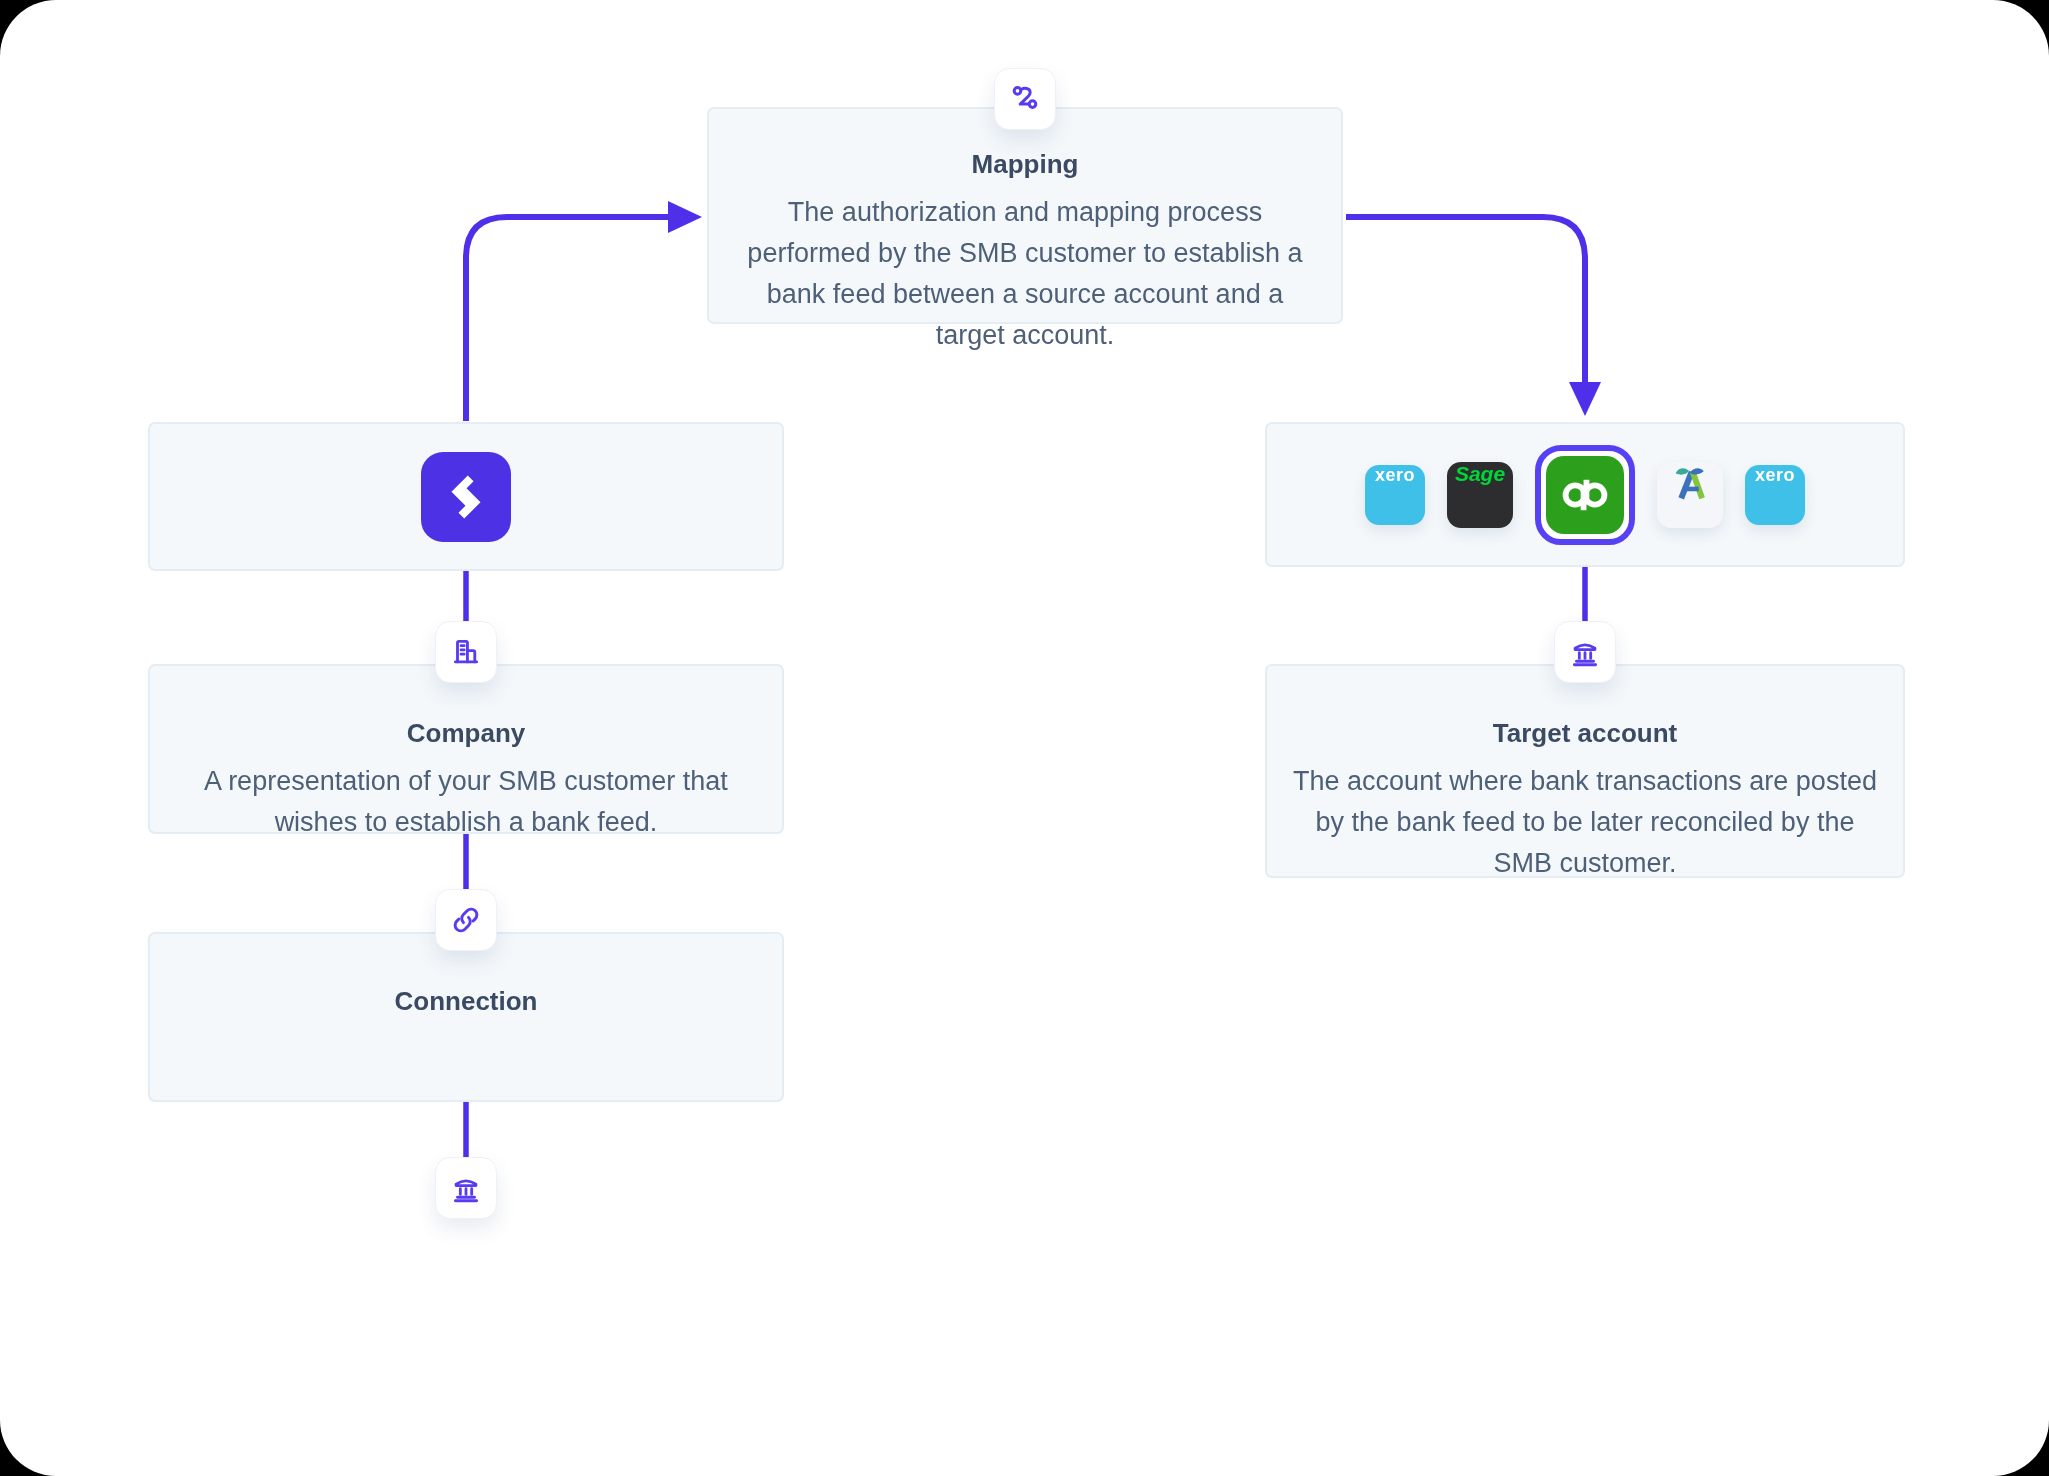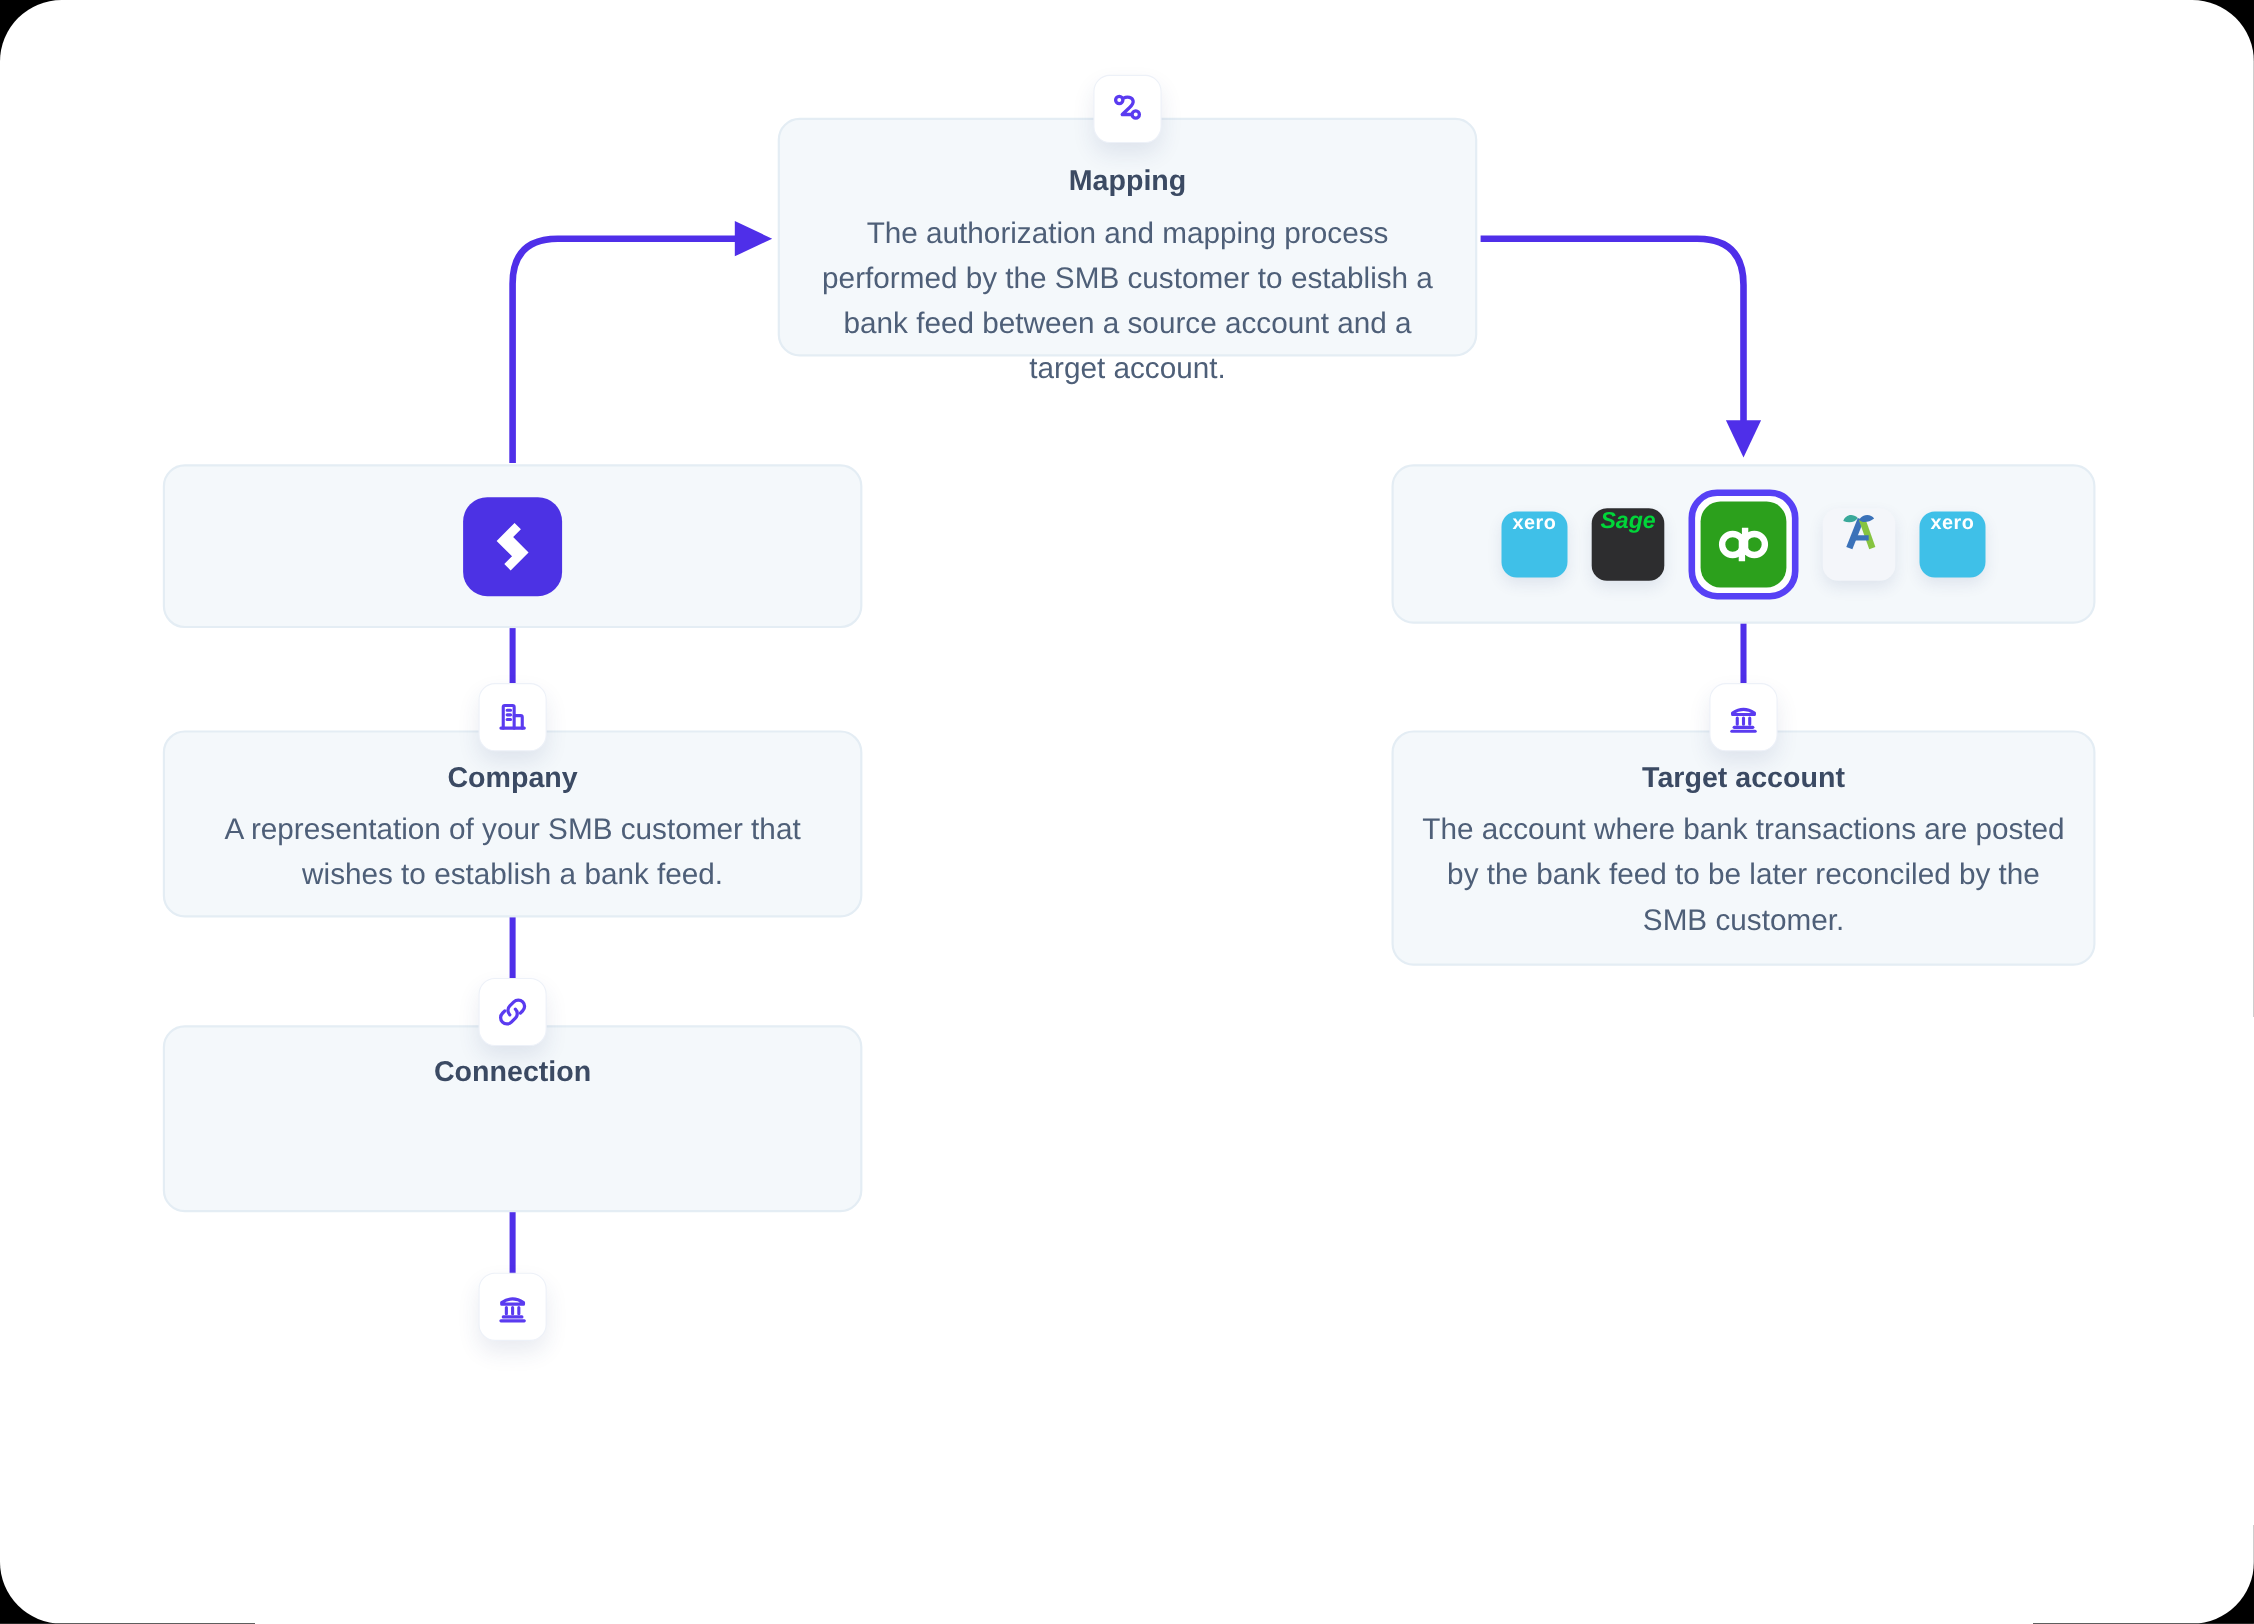--- a/index.html
+++ b/index.html
@@ -1,19 +1,19 @@
 <!DOCTYPE html>
 <html style="--page_bg: #000000; --canvas_bg: #ffffff; --card_bg: #f4f8fb; --card_border: #e4edf4; --tile_bg: #ffffff; --tile_border: #edf1f8; --title_text: #3b4a63; --body_text: #4e5f78; --accent: #4f2fe9; --icon_purple: #5a3bf0; --codat_purple: #4c32e4; --xero_blue: #3fc0e8; --sage_dark: #2d2d2f; --sage_green: #00d639; --qb_green: #2ca01c; --qb_ring: #5741f5; --fa_bg: #f4f6fa; --fa_blue: #3b72b9; --fa_green: #86c440; --fa_teal: #3aa99a;"><head>
 <meta charset="utf-8">
 <style>
   html,body{margin:0;padding:0;background:#000;}
   body{font-family:"Liberation Sans",sans-serif;}
   #canvas{position:relative;width:2049px;height:1476px;background:var(--canvas_bg);border-radius:56px;overflow:hidden;}
   .card{position:absolute;box-sizing:border-box;background:var(--card_bg);border:2px solid var(--card_border);
-        border-radius:20px;text-align:center;color:var(--body_text);}
+        border-radius:7px;text-align:center;color:var(--body_text);}
   .card .title{font-size:26px;font-weight:700;color:var(--title_text);margin:0 0 12px 0;}
   .card .body{font-size:27px;line-height:41px;margin:0;padding:0 26px;}
   .tile{position:absolute;box-sizing:border-box;background:var(--tile_bg);border:1px solid var(--tile_border);
         border-radius:15px;width:62px;height:62px;display:flex;align-items:center;justify-content:center;
         box-shadow:0 10px 20px rgba(40,60,120,0.10);z-index:3;}
   .tile svg{color:var(--icon_purple);}
   .codat-tile{position:absolute;width:90px;height:90px;border-radius:22px;background:var(--codat_purple);
         display:flex;align-items:center;justify-content:center;z-index:3;}
   .logo-row{position:absolute;left:1265px;top:422px;width:640px;height:145px;display:flex;align-items:center;
         justify-content:center;gap:22px;z-index:3;}
@@ -25,21 +25,21 @@
         font-weight:700;font-style:italic;}
   .logo-qb-ring{width:100px;height:100px;border-radius:26px;background:#fff;border:6px solid var(--qb_ring);
         box-sizing:border-box;display:flex;align-items:center;justify-content:center;}
   .logo-qb{width:78px;height:78px;border-radius:18px;background:var(--qb_green);display:flex;align-items:center;
         justify-content:center;box-shadow:none;}
   .logo-fa{width:66px;height:66px;background:var(--fa_bg);}
   #arrows{position:absolute;left:0;top:0;z-index:2;}
   #arrows .stroke{stroke:var(--accent);fill:none;stroke-width:6;}
   #arrows .thin{stroke:var(--accent);stroke-width:5.5;}
   #arrows .head{fill:var(--accent);stroke:none;}
-  .pad-t-36{padding-top:25px;}
+  .pad-t-36{padding-top:52px;}
   .pad-t-40{padding-top:40px;}
 </style>
 </head>
 <body>
 
 <div id="canvas">
 
   <svg id="arrows" width="2049" height="1476">
     <path class="stroke" d="M466,421 V258 Q466,217 507,217 H670"></path>
     <polygon class="head" points="668,201 702,217 668,233"></polygon>

